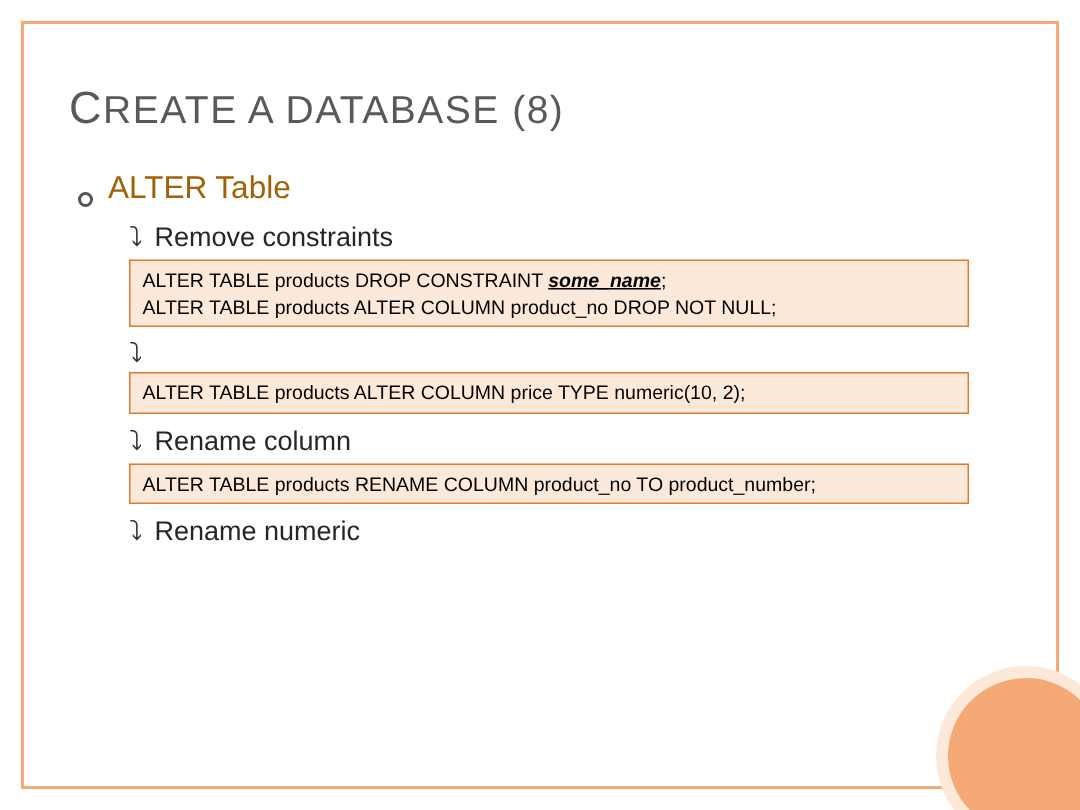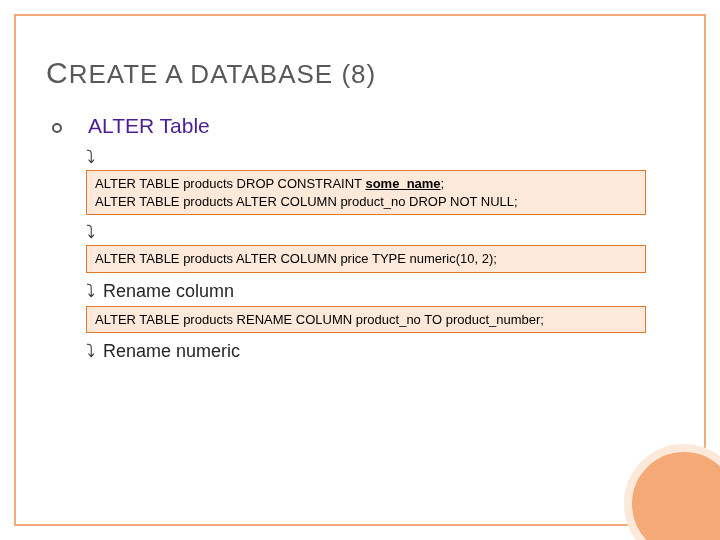--- a/index.html
+++ b/index.html
@@ -23,25 +23,25 @@
   .title {
     font-size: 26px;
     letter-spacing: 1px;
     color: #595959;
     font-weight: 400;
     margin-bottom: 24px;
   }
   .title .cap { font-size: 30px; }
   .lvl1 {
     display: flex;
-    align-items: center;
-    gap: 26px;
+    align-items: flex-end;
+    gap: 10px;
     margin: 6px 0 10px 6px;
     font-size: 21px;
-    color: #4c1d95;
+    color: #a16207;
   }
   .lvl1 .b1 {
     width: 10px; height: 10px;
     border: 2px solid #555;
     border-radius: 50%;
     display: inline-block;
     flex-shrink: 0;
     margin-top: 4px;
   }
   .lvl2 {
@@ -62,21 +62,21 @@
     margin: 4px 0 4px 40px;
     border: 1px solid #e07b2e;
     background: #fde9d9;
     padding: 4px 8px;
     font-size: 13px;
     color: #000;
     line-height: 1.35;
     font-family: Arial, Helvetica, sans-serif;
     width: 560px;
   }
-  .codebox .ul { text-decoration: underline; font-weight: bold; }
+  .codebox .ul { text-decoration: underline; font-weight: bold; font-style: italic; }
   .corner-circle {
     position: absolute;
     right: -40px;
     bottom: -40px;
     width: 120px;
     height: 120px;
     border-radius: 50%;
     background: #f4a977;
     border: 8px solid #fde9d9;
   }
@@ -91,20 +91,21 @@
     <span class="cap">C</span><span>REATE</span><span> A</span><span> DATABASE</span><span> (8)</span>
   </div>
 
   <div class="lvl1">
     <span class="b1"></span>
     <span>ALTER Table</span>
   </div>
 
   <div class="lvl2">
     <span class="b2">⤵</span>
+    <span>Remove constraints</span>
   </div>
   <div class="codebox">ALTER TABLE products DROP CONSTRAINT <span class="ul">some_name</span>;<br>ALTER TABLE products ALTER COLUMN product_no DROP NOT NULL;</div>
 
   <div class="lvl2">
     <span class="b2">⤵</span>
   </div>
   <div class="codebox">ALTER TABLE products ALTER COLUMN price TYPE numeric(10, 2);</div>
 
   <div class="lvl2">
     <span class="b2">⤵</span>

